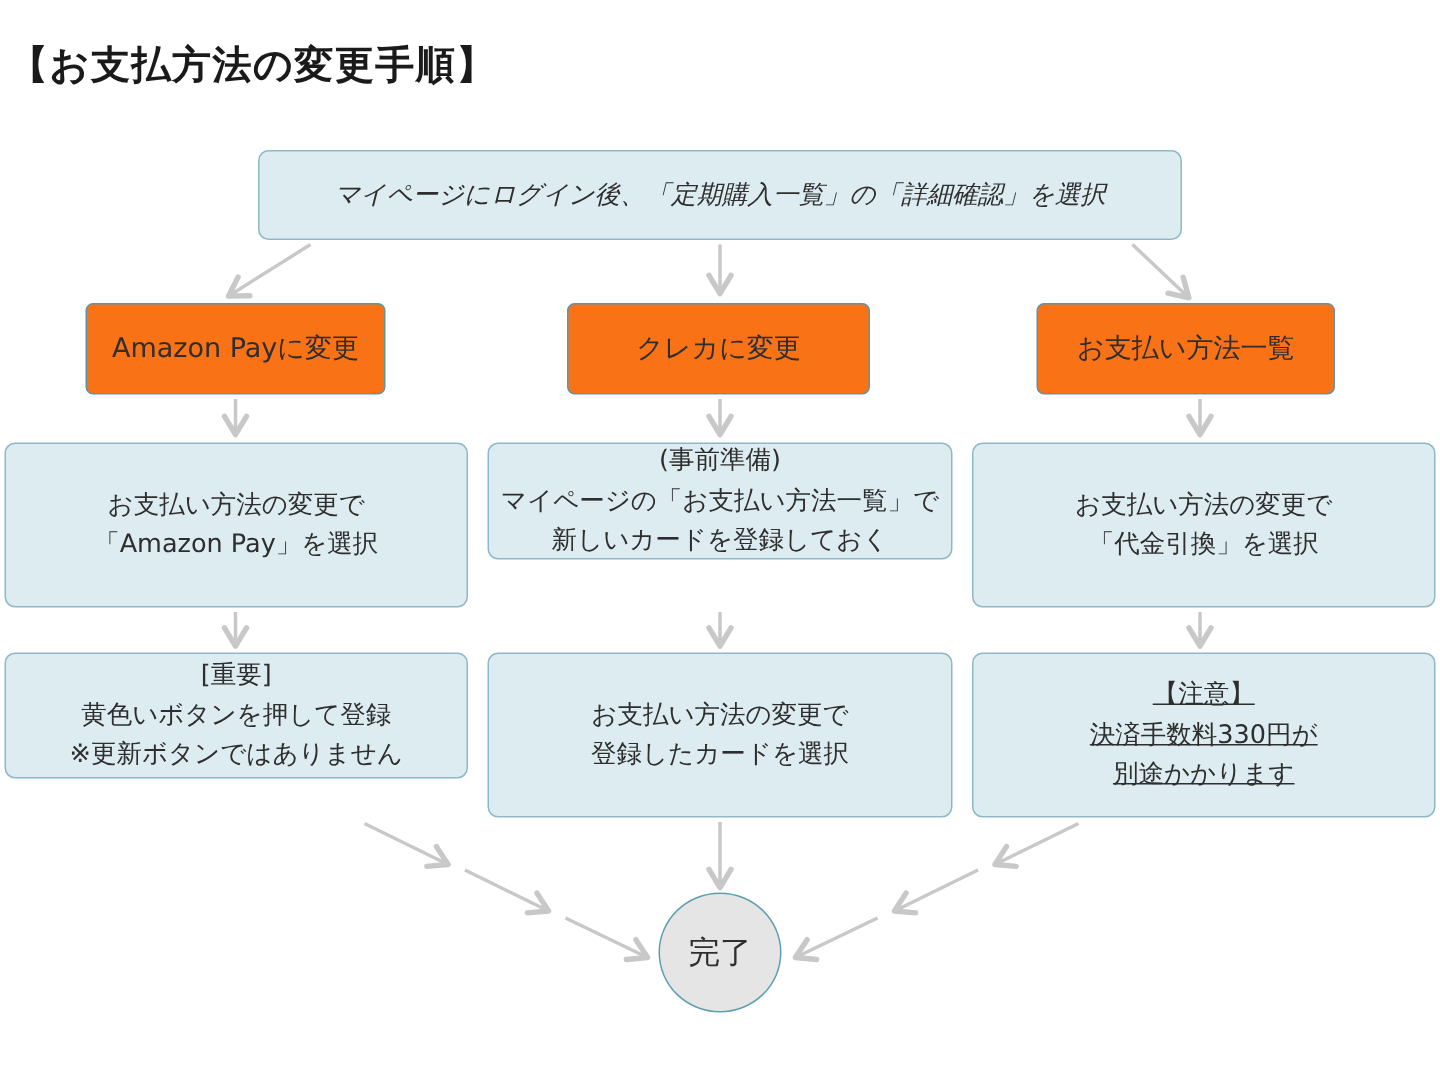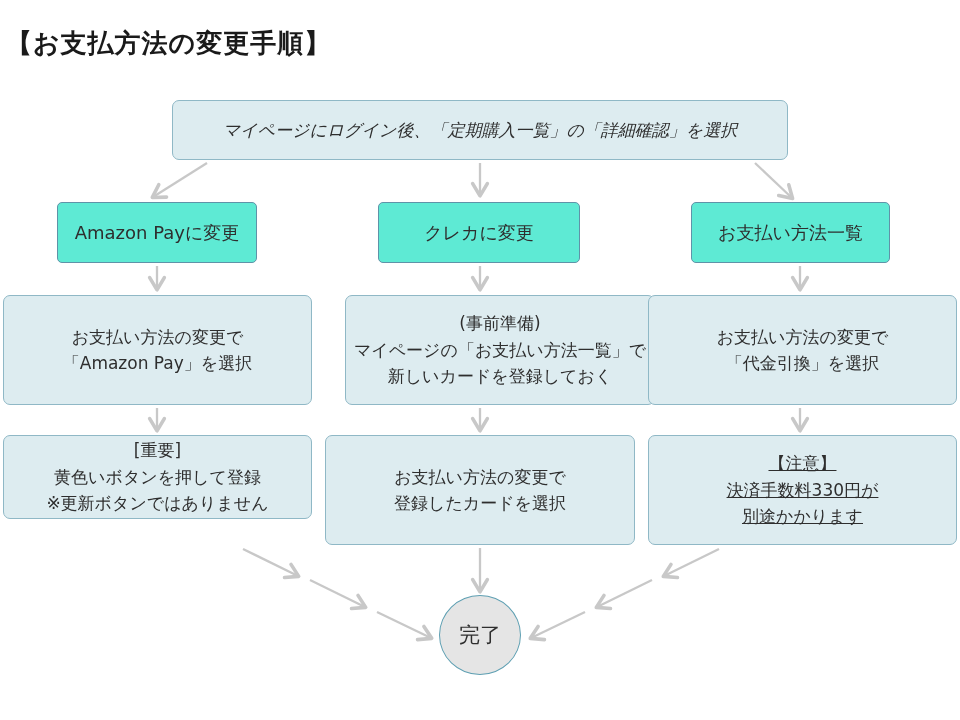--- a/index.html
+++ b/index.html
@@ -37,37 +37,37 @@
     white-space: pre-line;
     line-height: 1.55;
   }
   .light-box {
     background: #ddecf0;
     border: 1.5px solid #8fb8c6;
     border-radius: 7px;
     font-size: 17px;
   }
   .header-box {
-    background: #5eead4;
+    background: #f97316;
     border: 1.5px solid #5f93a8;
     border-radius: 5px;
     font-size: 18px;
   }
   .end-circle {
     background: #e5e5e5;
     border: 1.5px solid #5e9fb2;
     border-radius: 50%;
     font-size: 21px;
   }
   .start-box { left: 172px; top: 100px; width: 616px; height: 60px; font-style: italic; }
   .hdr-left   { left: 57px;  top: 202px; width: 200px; height: 61px; }
   .hdr-center { left: 378px; top: 202px; width: 202px; height: 61px; }
   .hdr-right  { left: 691px; top: 202px; width: 199px; height: 61px; }
   .s1-left    { left: 3px;   top: 295px; width: 309px; height: 110px; }
-  .s1-center  { left: 325px; top: 295px; width: 310px; height: 110px; margin-left: 20px; }
+  .s1-center  { left: 325px; top: 295px; width: 310px; height: 78px; }
   .s1-right   { left: 648px; top: 295px; width: 309px; height: 110px; }
   .s2-left    { left: 3px;   top: 435px; width: 309px; height: 84px; }
   .s2-center  { left: 325px; top: 435px; width: 310px; height: 110px; }
   .s2-right   { left: 648px; top: 435px; width: 309px; height: 110px; text-decoration: underline; }
   .circle-pos { left: 439px; top: 595px; width: 82px; height: 80px; }
 </style>
 </head>
 <body>
 
 <div class="stage">

